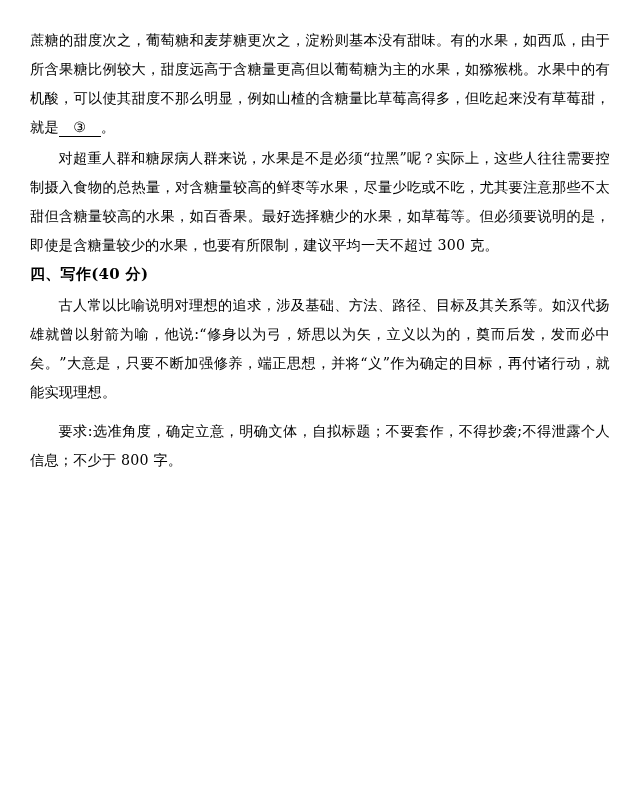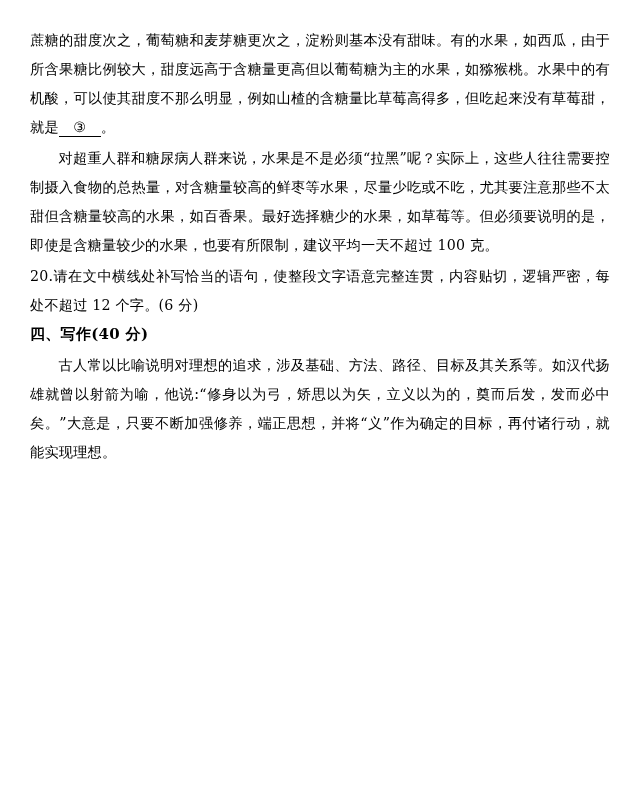--- a/index.html
+++ b/index.html
@@ -51,25 +51,25 @@
     vertical-align: baseline;
   }
 </style>
 </head>
 <body>
 
 <div class="page">
 
   <p class="para"><span>蔗糖的甜度次之，葡萄糖和麦芽糖更次之，淀粉则基本没有甜味。有的水果，如西瓜，由于所含果糖比例较大，甜度远高于含糖量更高但以葡萄糖为主的水果，如猕猴桃。水果中的有机酸，可以使其甜度不那么明显，例如山楂的含糖量比草莓高得多，但吃起来没有草莓甜，就是</span><span class="blank">③</span><span>。</span></p>
 
-  <p class="para indent gap-sm">对超重人群和糖尿病人群来说，水果是不是必须“拉黑”呢？实际上，这些人往往需要控制摄入食物的总热量，对含糖量较高的鲜枣等水果，尽量少吃或不吃，尤其要注意那些不太甜但含糖量较高的水果，如百香果。最好选择糖少的水果，如草莓等。但必须要说明的是，即使是含糖量较少的水果，也要有所限制，建议平均一天不超过 100 克。</p>
+  <p class="para indent gap-sm">对超重人群和糖尿病人群来说，水果是不是必须“拉黑”呢？实际上，这些人往往需要控制摄入食物的总热量，对含糖量较高的鲜枣等水果，尽量少吃或不吃，尤其要注意那些不太甜但含糖量较高的水果，如百香果。最好选择糖少的水果，如草莓等。但必须要说明的是，即使是含糖量较少的水果，也要有所限制，建议平均一天不超过 300 克。</p>
 
-  <p class="para gap-sm">20.请在文中横线处补写恰当的语句，使整段文字语意完整连贯，内容贴切，逻辑严密，每处不超过 12 个字。(6 分)</p>
 
 
   <p class="section-title gap-lg">四、写作(40 分)</p>
 
 
   <p class="para indent gap-sm">古人常以比喻说明对理想的追求，涉及基础、方法、路径、目标及其关系等。如汉代扬雄就曾以射箭为喻，他说:“修身以为弓，矫思以为矢，立义以为的，奠而后发，发而必中矣。”大意是，只要不断加强修养，端正思想，并将“义”作为确定的目标，再付诸行动，就能实现理想。</p>
 
 
+  <p class="para indent gap-md">要求:选准角度，确定立意，明确文体，自拟标题；不要套作，不得抄袭;不得泄露个人信息；不少于 800 字。</p>
 
 </div>
 
 </body></html>

